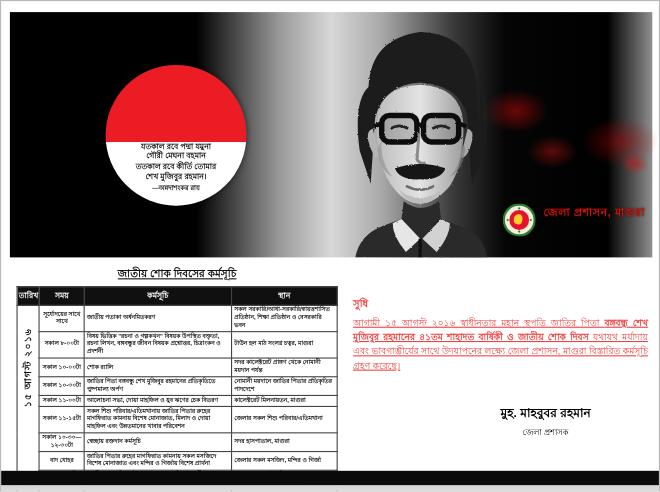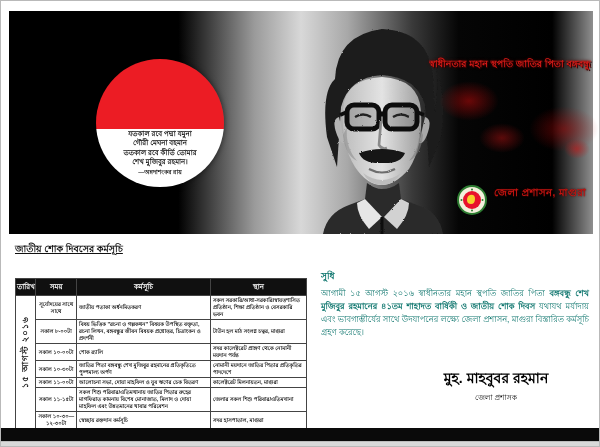--- a/index.html
+++ b/index.html
@@ -33,40 +33,40 @@
   .s3{left:470px;top:112px;width:46px;height:30px;
       background:radial-gradient(ellipse,rgba(200,20,20,.45),rgba(120,0,0,0) 70%);}
   .s4{left:555px;top:128px;width:26px;height:20px;
       background:radial-gradient(ellipse,rgba(200,20,20,.6),rgba(120,0,0,0) 70%);}
   
   .orgline{position:absolute;left:448px;top:174px;display:flex;gap:7px;}
   .orgline .org-label{color:#c41410;font-size:10px;font-weight:bold;
     text-shadow:0 0 2px #3a0000;letter-spacing:.5px;}
   
   .schedule{position:absolute;left:14px;top:241px;width:292px;}
-  .schedule-title{text-align:left;font-size:9.5px;font-weight:bold;color:#111;
-    margin-bottom:21px;text-decoration:underline;}
+  .schedule-title{text-align:center;font-size:9.5px;font-weight:bold;color:#111;
+    margin-bottom:3px;text-decoration:underline;}
   table.sch{border-collapse:collapse;width:100%;table-layout:fixed;}
   table.sch th,table.sch td{border:0.7px solid #444;padding:1px 2px;vertical-align:middle;}
   table.sch th{background:#101010;color:#fff;font-size:7px;font-weight:bold;padding:2px 1px;}
   table.sch td{font-size:5.4px;line-height:1.3;color:#111;}
   td.time{text-align:center;font-weight:bold;}
   td.prog{font-weight:bold;}
   td.place{font-weight:bold;}
   td.datecell{text-align:center;}
   .vert{transform:rotate(-90deg);white-space:nowrap;font-size:8.5px;font-weight:bold;
     letter-spacing:1px;}
   .col-date{width:7%;} .col-time{width:14%;} .col-prog{width:46%;} .col-place{width:33%;}
   
-  .letter{position:absolute;left:320px;top:268px;width:268px;color:#0f766e;}
+  .letter{position:absolute;left:320px;top:268px;width:268px;color:#ef4444;}
   .salutation{font-size:9px;font-weight:bold;margin-bottom:3px;}
-  .letter p{font-size:8.3px;line-height:1.55;margin:0 0 12px 0;text-align:justify;}
+  .letter p{font-size:8.3px;line-height:1.55;margin:0 0 12px 0;text-align:justify;text-decoration:underline;}
   .letter b{font-weight:bold;}
   .signature{position:absolute;left:430px;top:366px;width:130px;text-align:center;}
-  .signature .name{font-size:14px;font-weight:bold;}
+  .signature .name{font-size:11px;font-weight:bold;}
   .signature .role{font-size:7.5px;margin-top:1px;font-family:Liberation Serif, serif;}
   .signature .org{font-size:7.5px;margin-top:1px;}
   
   .bottombar{position:absolute;left:0;top:427px;width:600px;height:13px;background:#0a0a0a;}
   .bottomstrip{position:absolute;left:0;top:440px;width:600px;height:7px;background:#d9d9d9;
     border-top:1px solid #bdbdbd;}
 </style>
 </head>
 <body>
 
@@ -129,21 +129,20 @@
         <path d="M85 200 L85 217" stroke="#111" stroke-width="3"></path>
       </g>
     </svg>
 
     <div class="splat s1"></div>
     <div class="splat s2"></div>
     <div class="splat s3"></div>
     <div class="splat s4"></div>
 
     <div class="headline">
-      <div class="l1">স্বাধীনতার মহান স্থপতি জাতির পিতা বঙ্গবন্ধু</div>
     </div>
 
     <div class="orgline">
       <svg width="30" height="30" viewBox="0 0 30 30">
         <circle cx="15" cy="15" r="14" fill="#f3f0dc" stroke="#2e7d32" stroke-width="2"></circle>
         <circle cx="15" cy="15" r="9" fill="#e8112d"></circle>
         <path d="M13 10 q5 -1 5 4 q0 5 -4 5 q-4 0 -4 -4 q0 -4 3 -5 Z" fill="#f7d02c"></path>
         <circle cx="15" cy="4.5" r="1" fill="#2e7d32"></circle>
         <circle cx="25.5" cy="15" r="1" fill="#2e7d32"></circle>
         <circle cx="15" cy="25.5" r="1" fill="#2e7d32"></circle>

